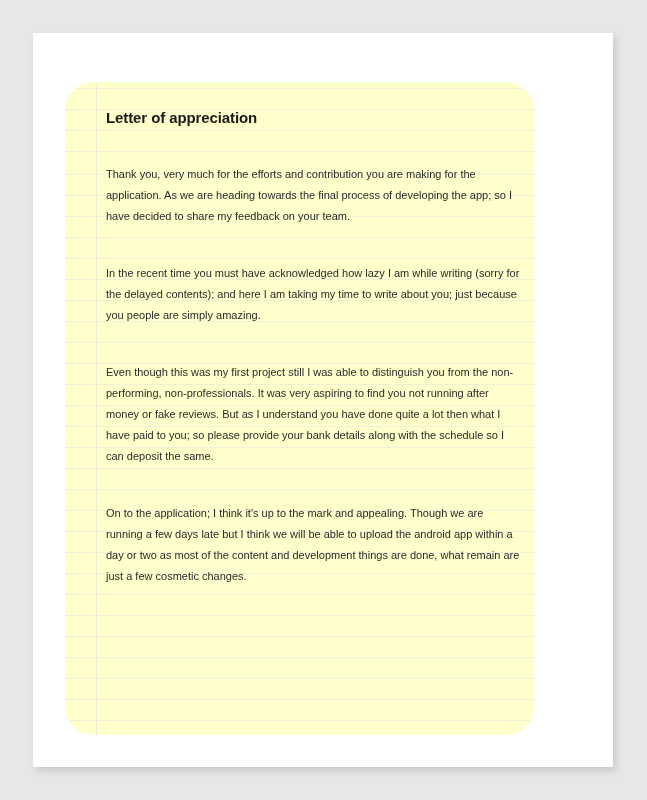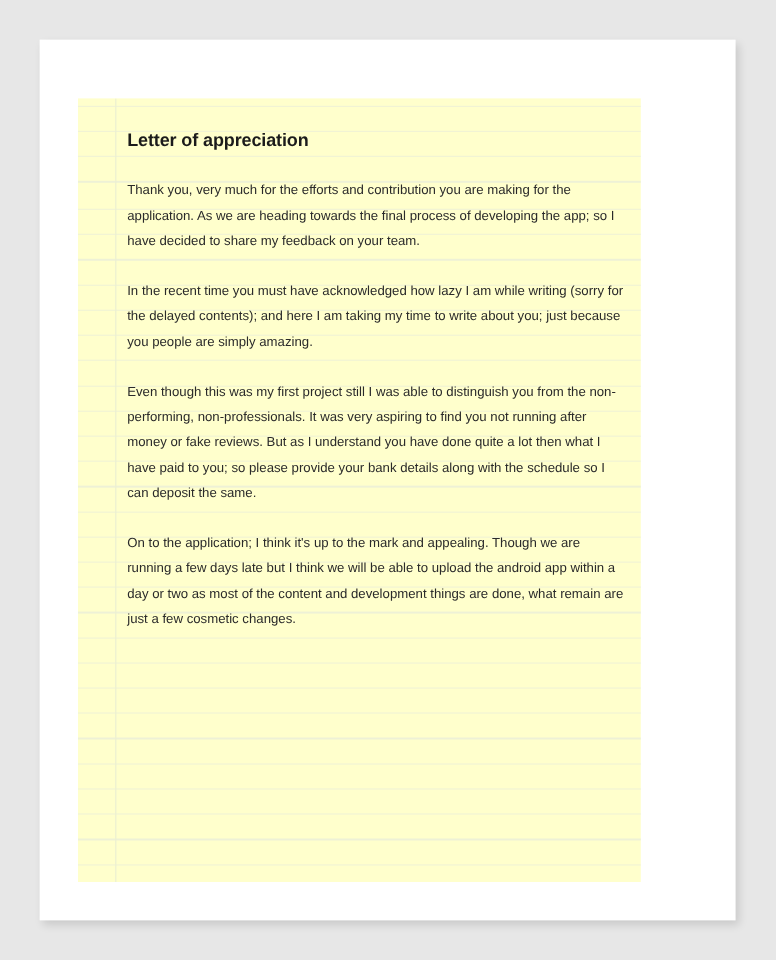--- a/index.html
+++ b/index.html
@@ -40,20 +40,21 @@
     background: #ffffcc;
     background-image: repeating-linear-gradient(
         to bottom,
         rgba(255,255,204,0) 0px,
         rgba(255,255,204,0) 20px,
         #eef1d6 20px,
         #eef1d6 21px
     );
     background-position: 0 72px;
     overflow: hidden;
+    border-radius: 28px;
   }
 
   
   .margin-rule {
     position: absolute;
     left: 31px;
     top: 0;
     width: 1px;
     height: 100%;
     background: #ecefd2;
@@ -79,21 +80,21 @@
     font-size: 11px;
     color: #2a2a2a;
     line-height: 21px;
     margin-top: 46px;
   }
 
   .para {
     font-size: 11px;
     color: #2a2a2a;
     line-height: 21px;
-    margin-top: 21px;
+    margin-top: 36px;
     max-width: 415px;
     white-space: pre-wrap;
   }
 </style>
 </head>
 <body>
 
 <div id="app">
 
   <div class="paper-sheet">

